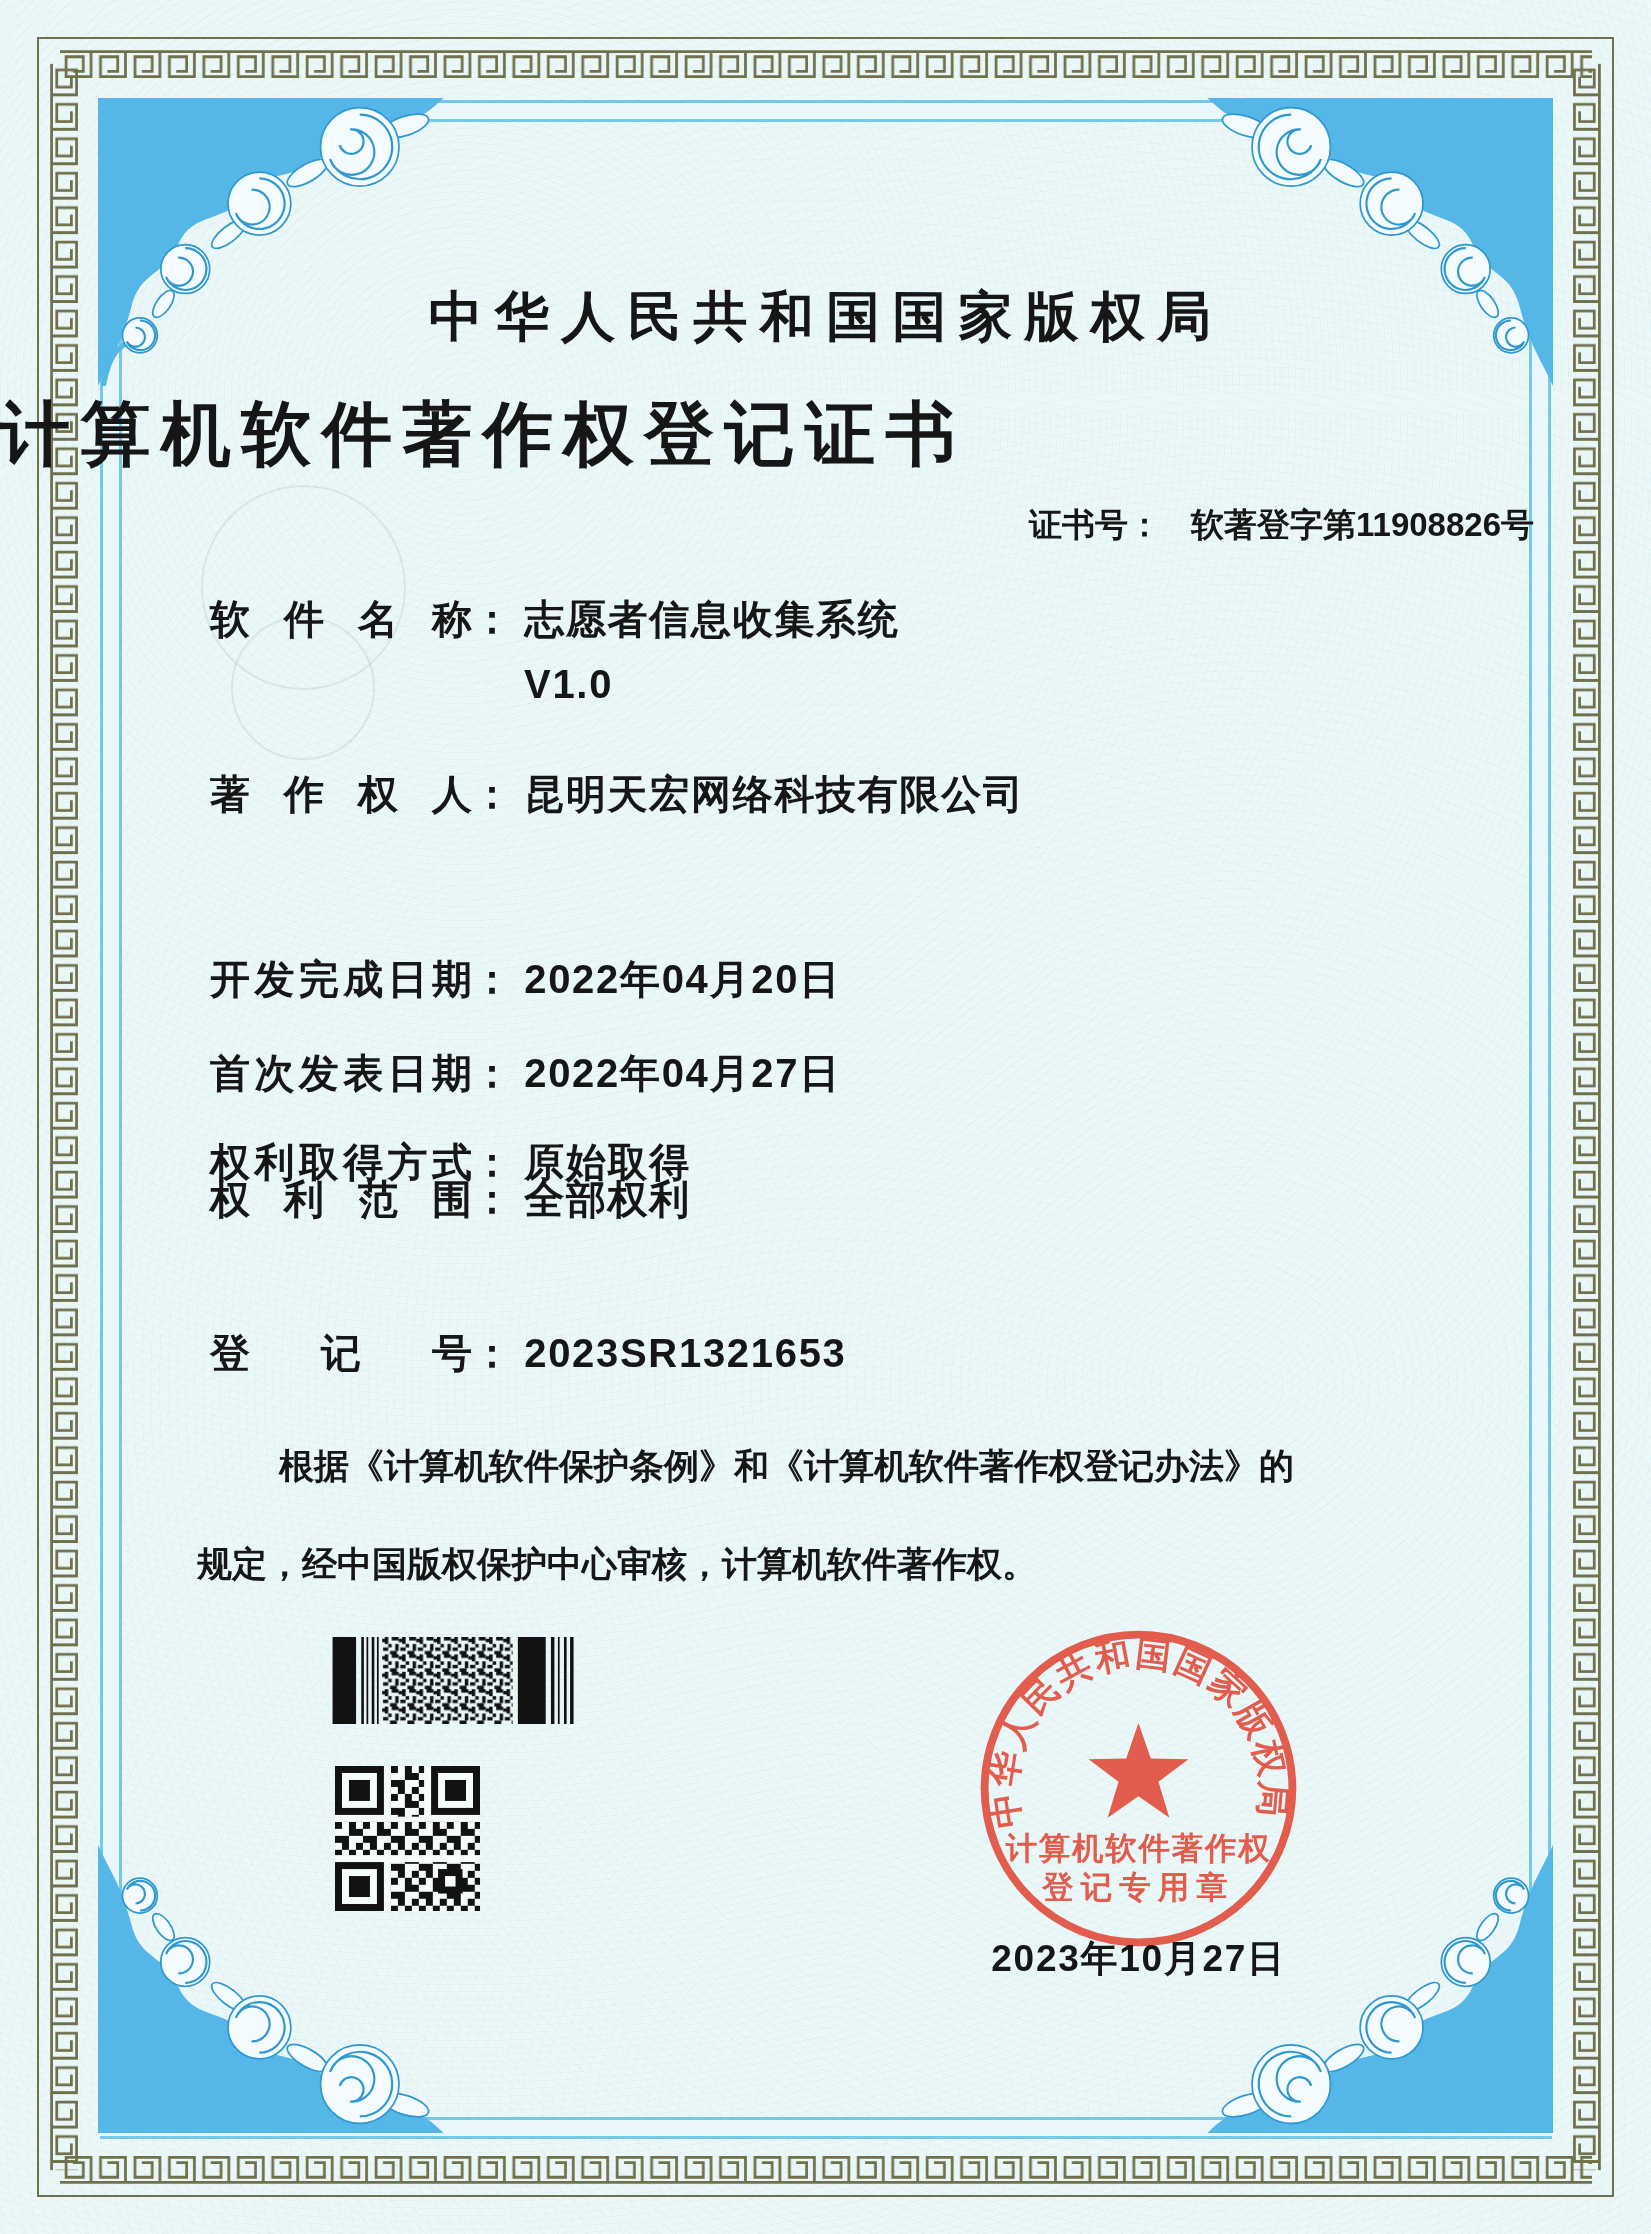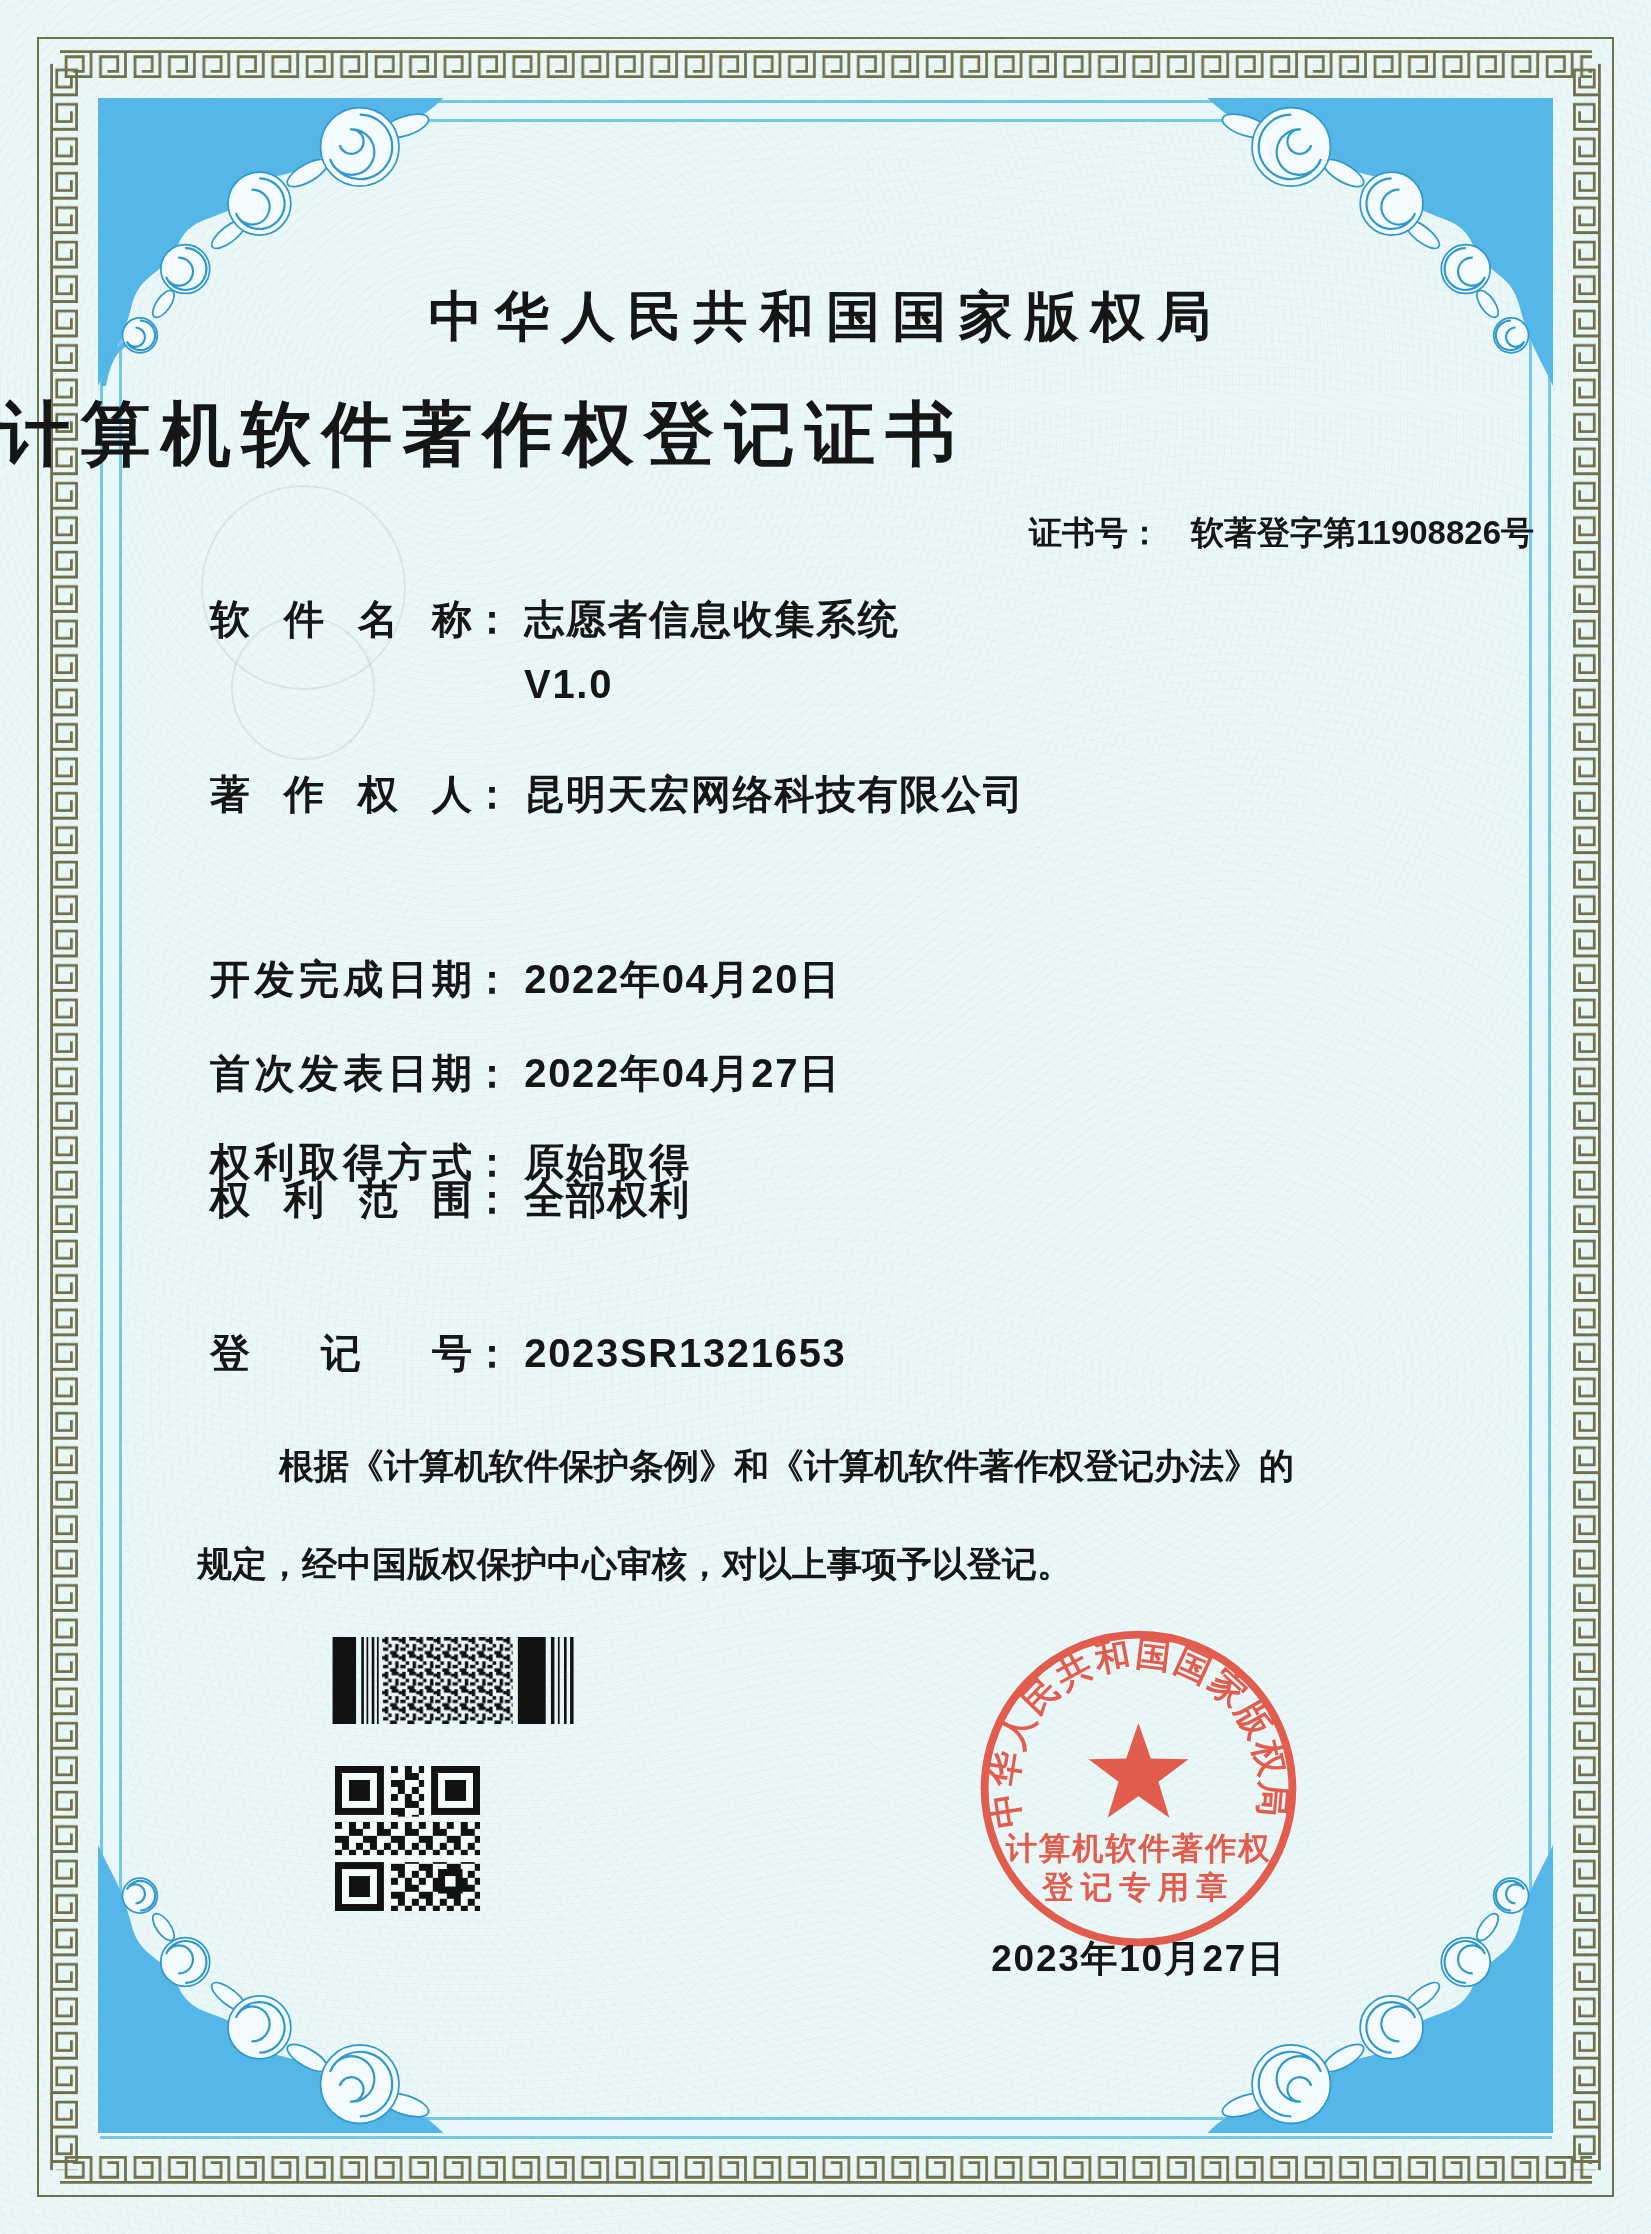--- a/index.html
+++ b/index.html
@@ -21,21 +21,21 @@
   .bband.h{border-top:3.5px solid #74c9e8;border-bottom:3.5px solid #74c9e8;height:15.7px;}
   .bband.v{border-left:3.5px solid #74c9e8;border-right:3.5px solid #74c9e8;width:15.7px;}
   .corner{width:349px;height:288px;}
   .corner.tr{transform:scaleX(-1);}
   .corner.bl{transform:scaleY(-1);}
   .corner.br{transform:scale(-1,-1);}
   .wm{border-radius:50%;border:2.6px solid rgba(150,172,178,.22);}
   
   .title{left:0;top:281px;width:100%;text-align:center;font-size:54px;font-weight:700;letter-spacing:12.2px;}
   .subtitle{left:0;top:388px;width:100%;text-align:left;font-size:70px;font-weight:700;letter-spacing:10.5px;}
-  .certno{left:1029px;top:503px;font-size:33px;font-weight:700;white-space:nowrap;margin-top:8px;}
+  .certno{left:1029px;top:503px;font-size:33px;font-weight:700;white-space:nowrap;}
   .certno .v{margin-left:30px;}
   .row{left:210px;font-size:40px;font-weight:700;white-space:nowrap;}
   .row .lbl{display:inline-block;width:262px;text-align:justify;text-align-last:justify;}
   .row .cl{display:inline-block;width:40px;}
   .row .val{margin-left:12.2px;letter-spacing:1.7px;}
   .v2{left:524px;top:646px;font-size:40px;font-weight:700;letter-spacing:1.7px;margin-top:16px;}
   .statement{left:197px;top:1417px;width:1291px;font-size:35px;font-weight:700;line-height:98px;}
   .statement .l1{padding-left:82px;}
   .date{left:975px;top:1934px;width:327px;text-align:center;font-size:37px;font-weight:700;letter-spacing:1.7px;}
   .seal{opacity:.92;}
@@ -217,21 +217,21 @@
   <div class="abs row" style="top:1172px">
     <span class="lbl">权利范围</span><span class="cl">：</span><span class="val">全部权利</span>
   </div>
 
   <div class="abs row" style="top:1326px">
     <span class="lbl">登记号</span><span class="cl">：</span><span class="val">2023SR1321653</span>
   </div>
 
   <div class="abs statement">
     <div class="l1">根据《计算机软件保护条例》和《计算机软件著作权登记办法》的</div>
-    <div class="l2">规定，经中国版权保护中心审核，对以上事项予以登记。</div>
+    <div class="l2">规定，经中国版权保护中心审核，计算机软件著作权。</div>
   </div>
 
   <svg class="abs" style="left:332px;top:1637px" width="243" height="87" viewBox="0 0 278 100">
     <g fill="#121212">
       <rect x="0" y="0" width="27" height="100"></rect>
       <rect x="33" y="0" width="3" height="100"></rect>
         <rect x="39" y="0" width="2" height="100"></rect>
       <rect x="45" y="0" width="3" height="100"></rect>
         <rect x="51" y="0" width="2" height="100"></rect>
       <rect x="57" y="0" width="150" height="100" fill="url(#bnoise)"></rect>

